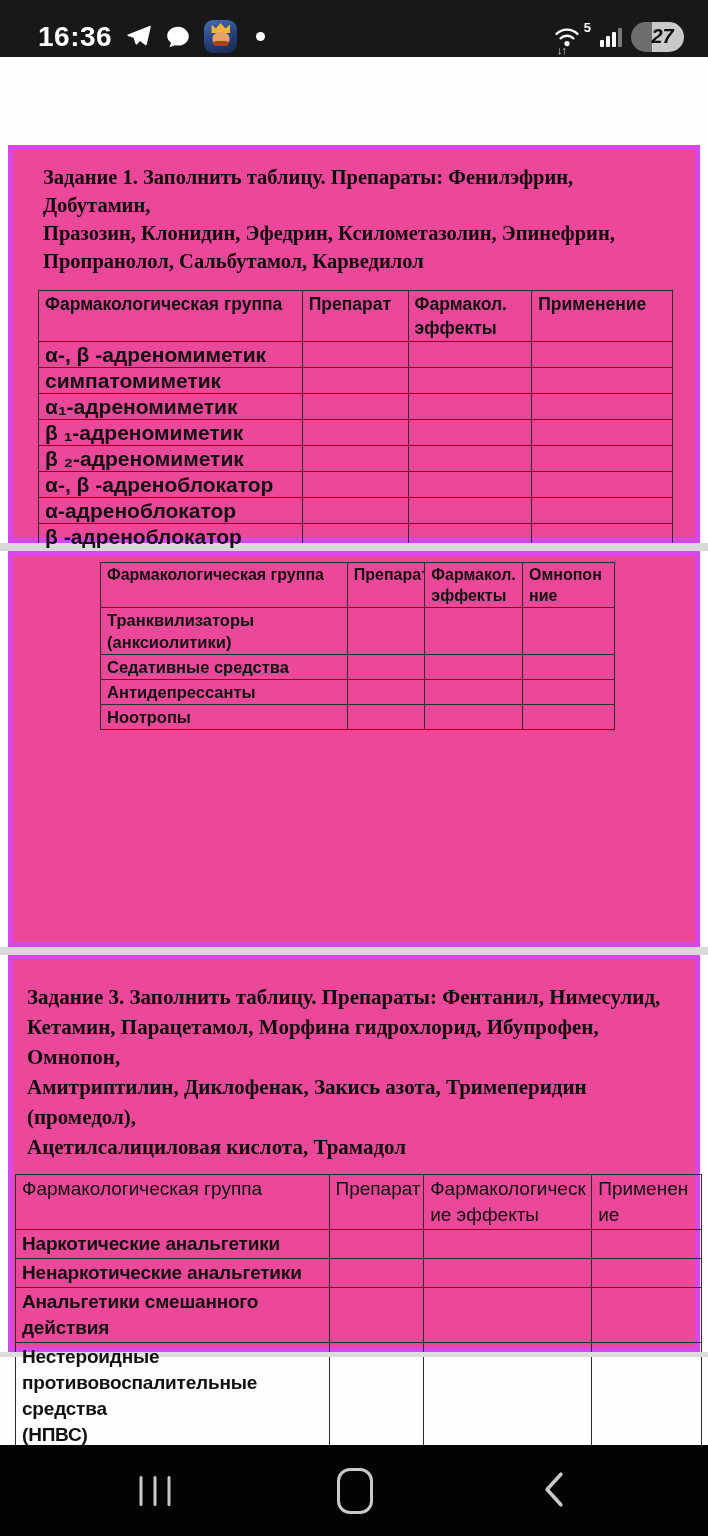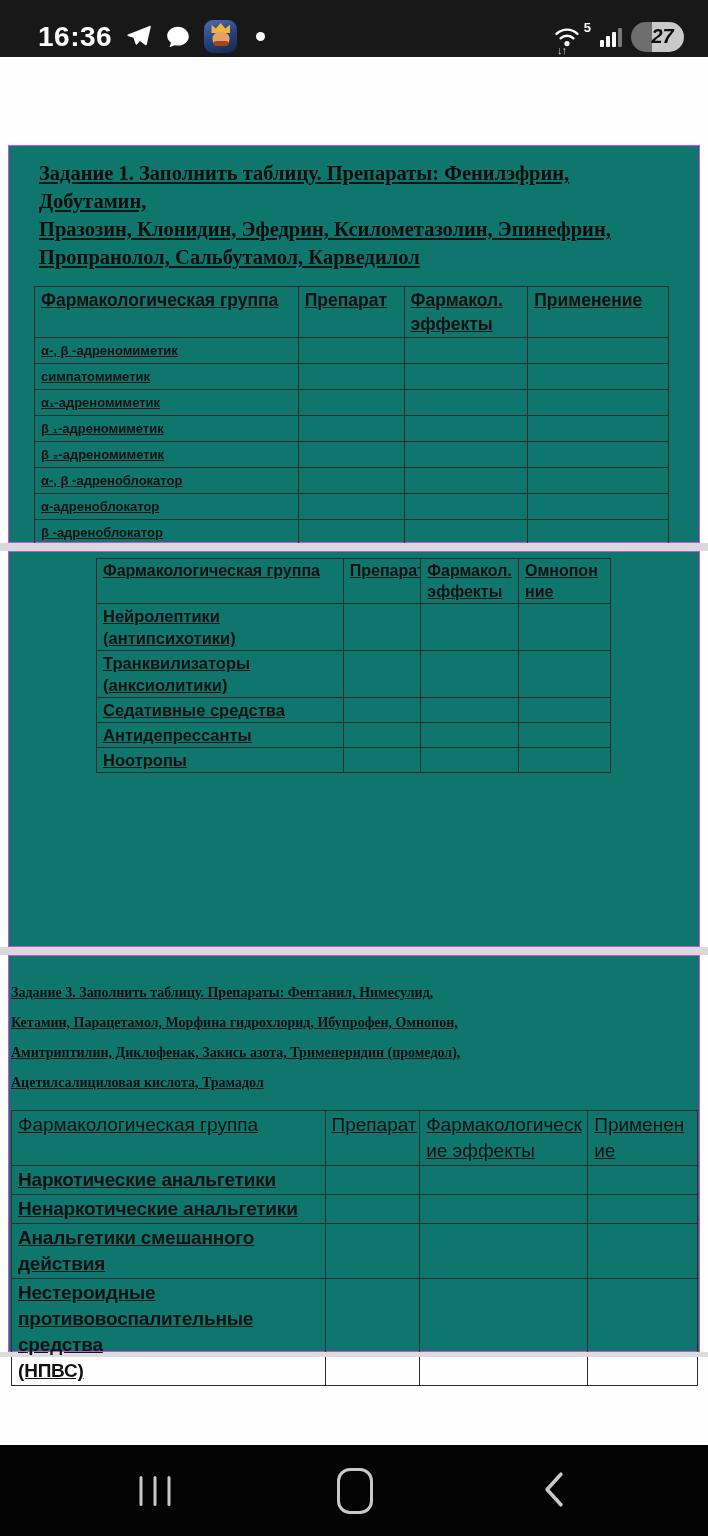--- a/index.html
+++ b/index.html
@@ -31,39 +31,39 @@
   .sig-bars i:nth-child(2){height:11px;}
   .sig-bars i:nth-child(3){height:15px;}
   .sig-bars i:nth-child(4){height:19px;background:#787878;}
   .battery{width:53px;height:30px;border-radius:15px;
            background:linear-gradient(90deg,#6e6e6e 0 40%,#c9c9c9 40% 100%);
            display:flex;align-items:center;justify-content:center;padding-left:10px;box-sizing:border-box;
            color:#0e0e0e;font-size:20px;font-weight:700;font-style:italic;}
 
   
   .page{position:absolute;top:57px;left:0;right:0;bottom:91px;background:#fefefe;overflow:hidden;}
-  .card{margin:0 8px;background:#0f766e;border:1px solid #d946ef;box-sizing:border-box;text-decoration:underline;}
+  .card{margin:0 8px;background:#ec4899;border:5px solid #d946ef;box-sizing:border-box;}
   .card1{margin-top:88px;height:398px;}
   .card2{height:396px;}
   .card3{height:397px;}
   .gap-strip{height:8px;background:#d9d9d9;}
   .gap-strip.small{height:5px;background:#dcdcdc;}
 
   .title{font-family:"Liberation Serif","DejaVu Serif",serif;font-weight:700;color:#0d0d0d;white-space:pre-line;}
   .t1{font-size:20.5px;line-height:28px;margin:13px 18px 0 30px;}
   .t2{font-size:19px;line-height:26px;margin:9px 14px 0 106px;}
-  .t3{font-size:14px;line-height:30px;margin:22px 4px 0 2px;}
+  .t3{font-size:21px;line-height:30px;margin:22px 4px 0 14px;}
 
   table.tbl{border-collapse:collapse;table-layout:fixed;}
   .tbl th,.tbl td{border:1.7px solid #2d2d2d;vertical-align:top;text-align:left;
                   white-space:pre-line;overflow:hidden;font-weight:700;color:#111;
                   padding:1px 4px 1px 6px;}
   .tbl1{margin:15px 0 0 25px;width:635px;}
   .tbl1 th{height:48px;font-size:17.5px;line-height:24px;}
-  .tbl1 td{height:21px;font-size:13px;line-height:23px;}
+  .tbl1 td{height:21px;font-size:21px;line-height:23px;}
   .tbl2{margin:6px 0 0 87px;width:515px;}
   .tbl2 th{height:42px;font-size:16px;line-height:21px;}
   .tbl2 td{height:20px;font-size:16.5px;line-height:22px;}
   .tbl3{margin:12px 0 0 2px;width:687px;}
   .tbl3 th{height:50px;font-size:19px;line-height:26px;font-weight:400;}
   .tbl3 td{height:24px;font-size:19px;line-height:26px;letter-spacing:-.2px;}
 
   
   .nav-bar{position:absolute;left:0;right:0;bottom:0;height:91px;background:#030303;}
   .nav-btn{position:absolute;top:50%;transform:translate(-50%,-50%);background:none;border:none;padding:6px;cursor:pointer;}
@@ -209,27 +209,20 @@
             <tr>
               <th>Фармакологическая группа</th>
               <th>Препарат</th>
               <th>Фармакол.
 эффекты</th>
               <th>Омнопон
 ние</th>
             </tr>
           </thead>
           <tbody>
-            <tr>
-              <td>Нейролептики
-(антипсихотики)</td>
-              <td></td>
-              <td></td>
-              <td></td>
-            </tr>
             <tr>
               <td>Транквилизаторы
 (анксиолитики)</td>
               <td></td>
               <td></td>
               <td></td>
             </tr>
             <tr>
               <td>Седативные средства</td>
               <td></td>

